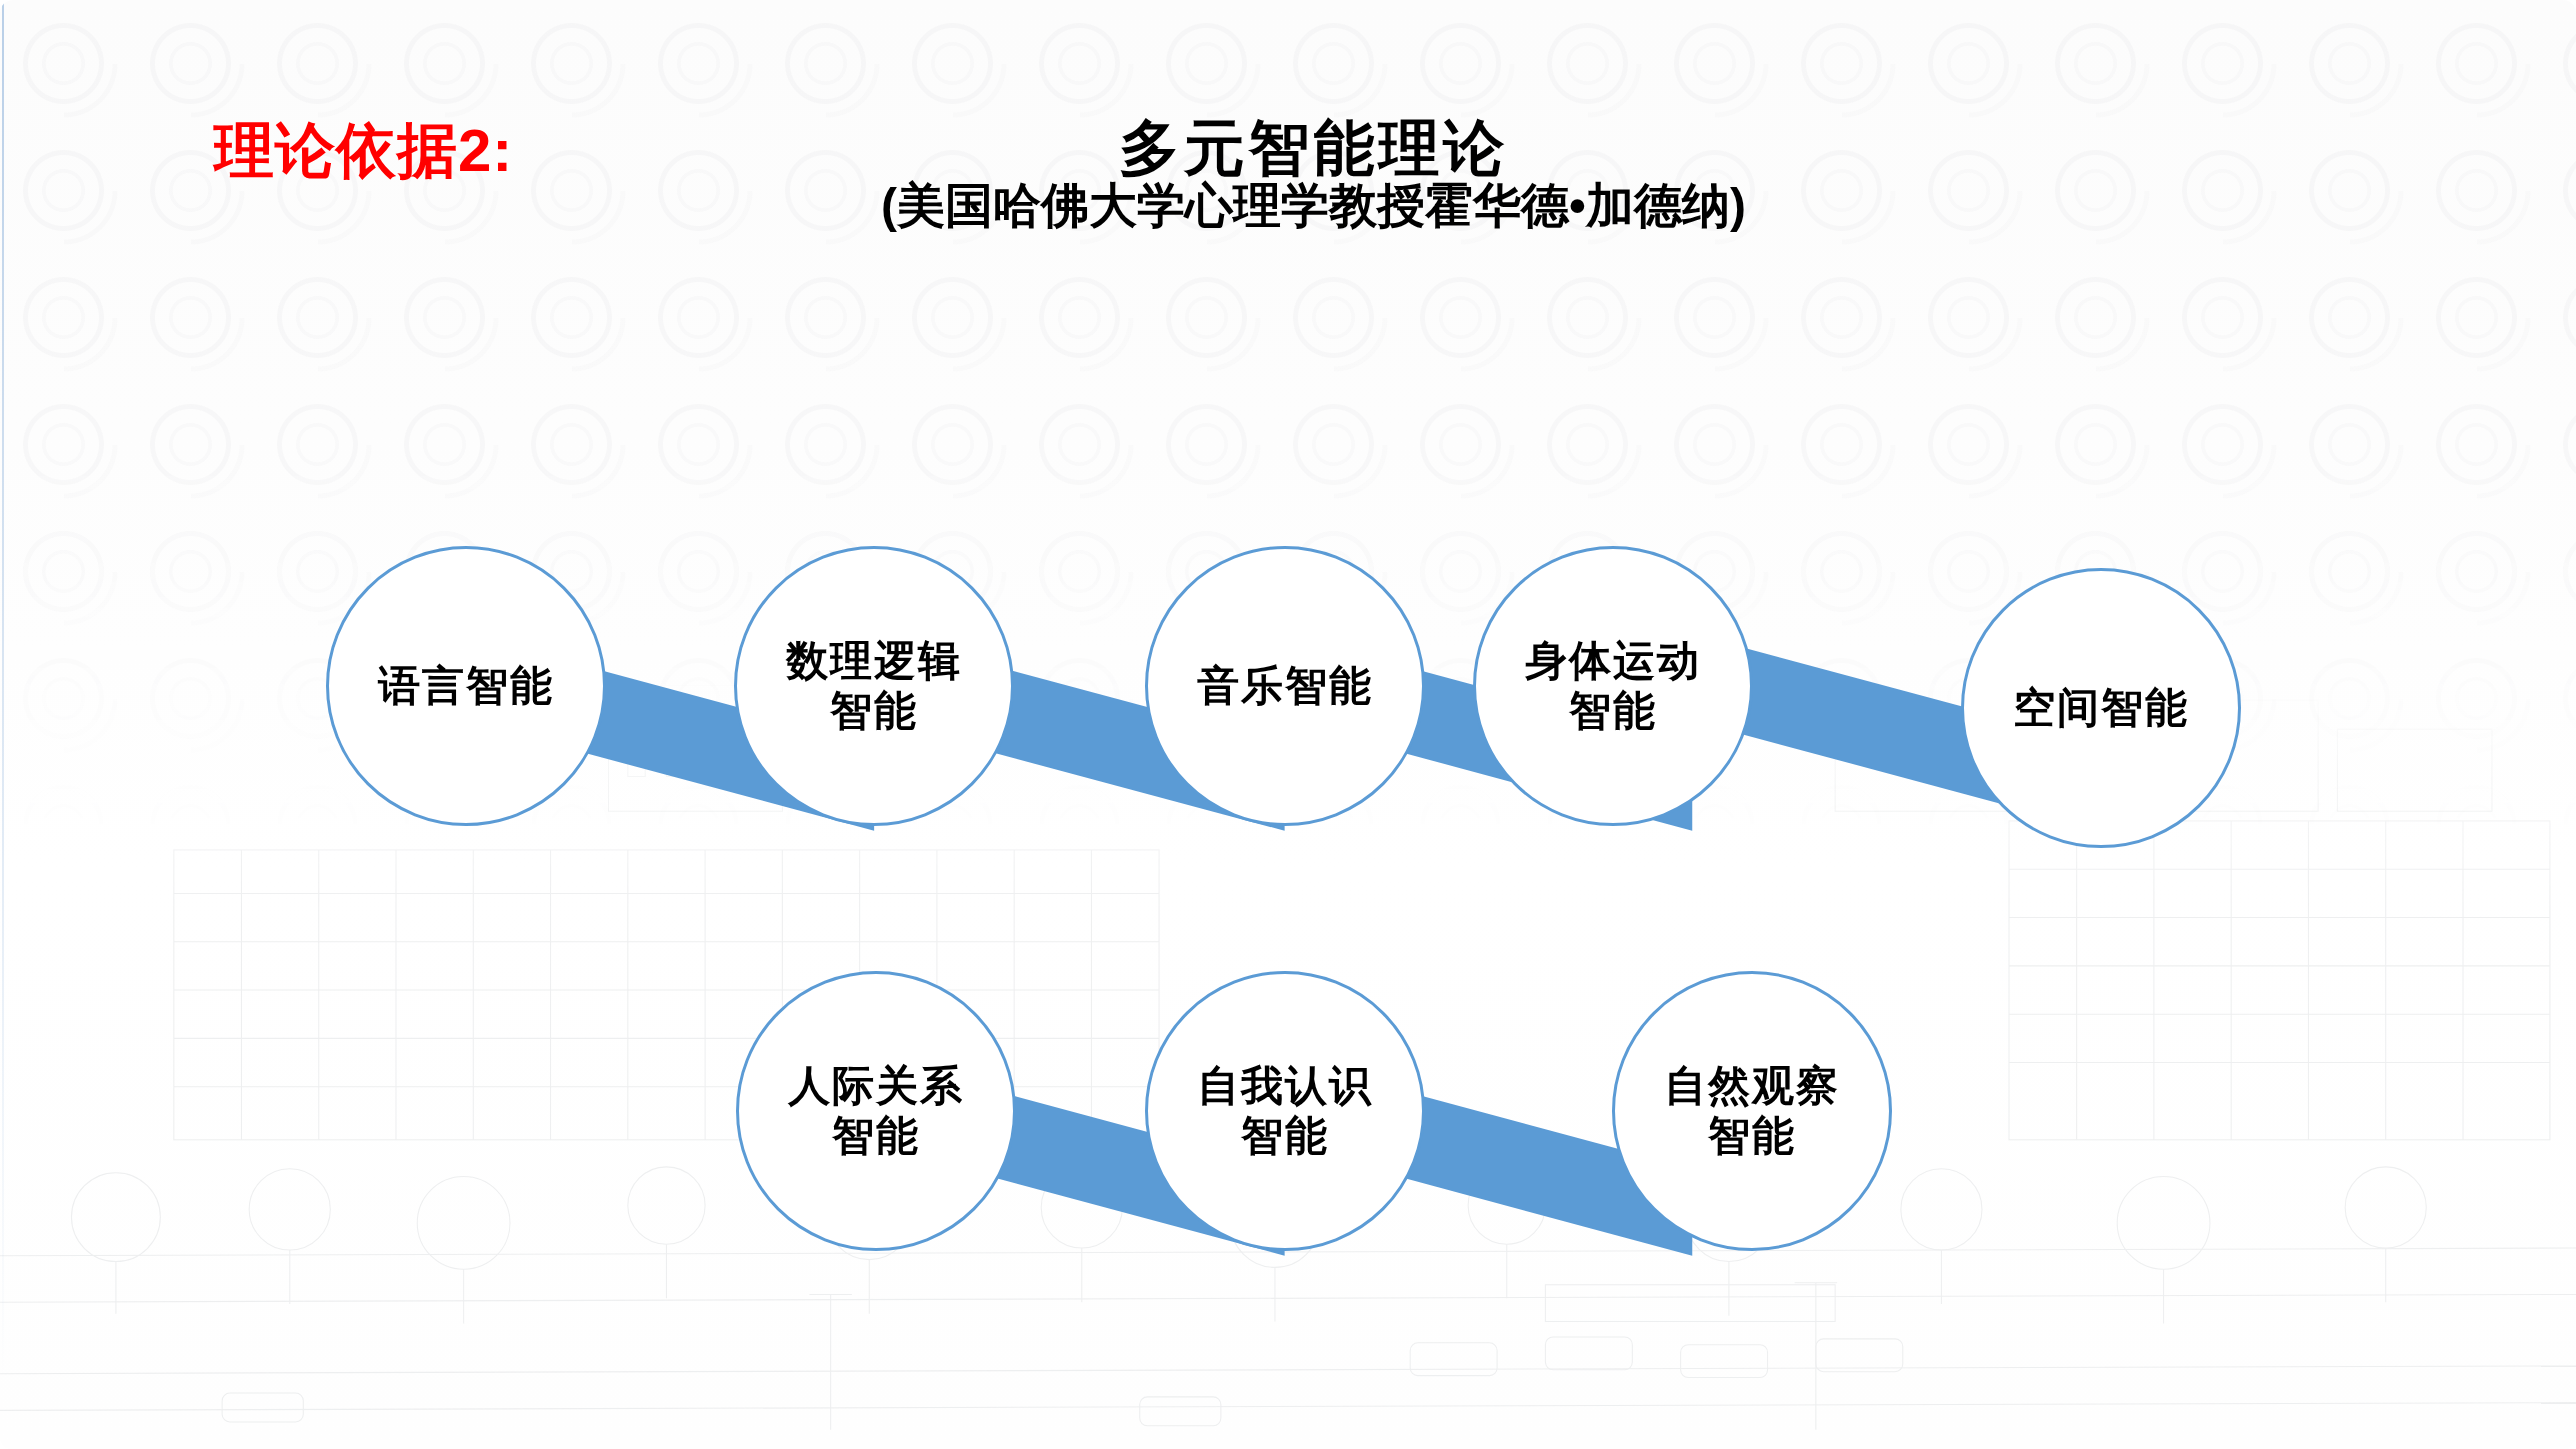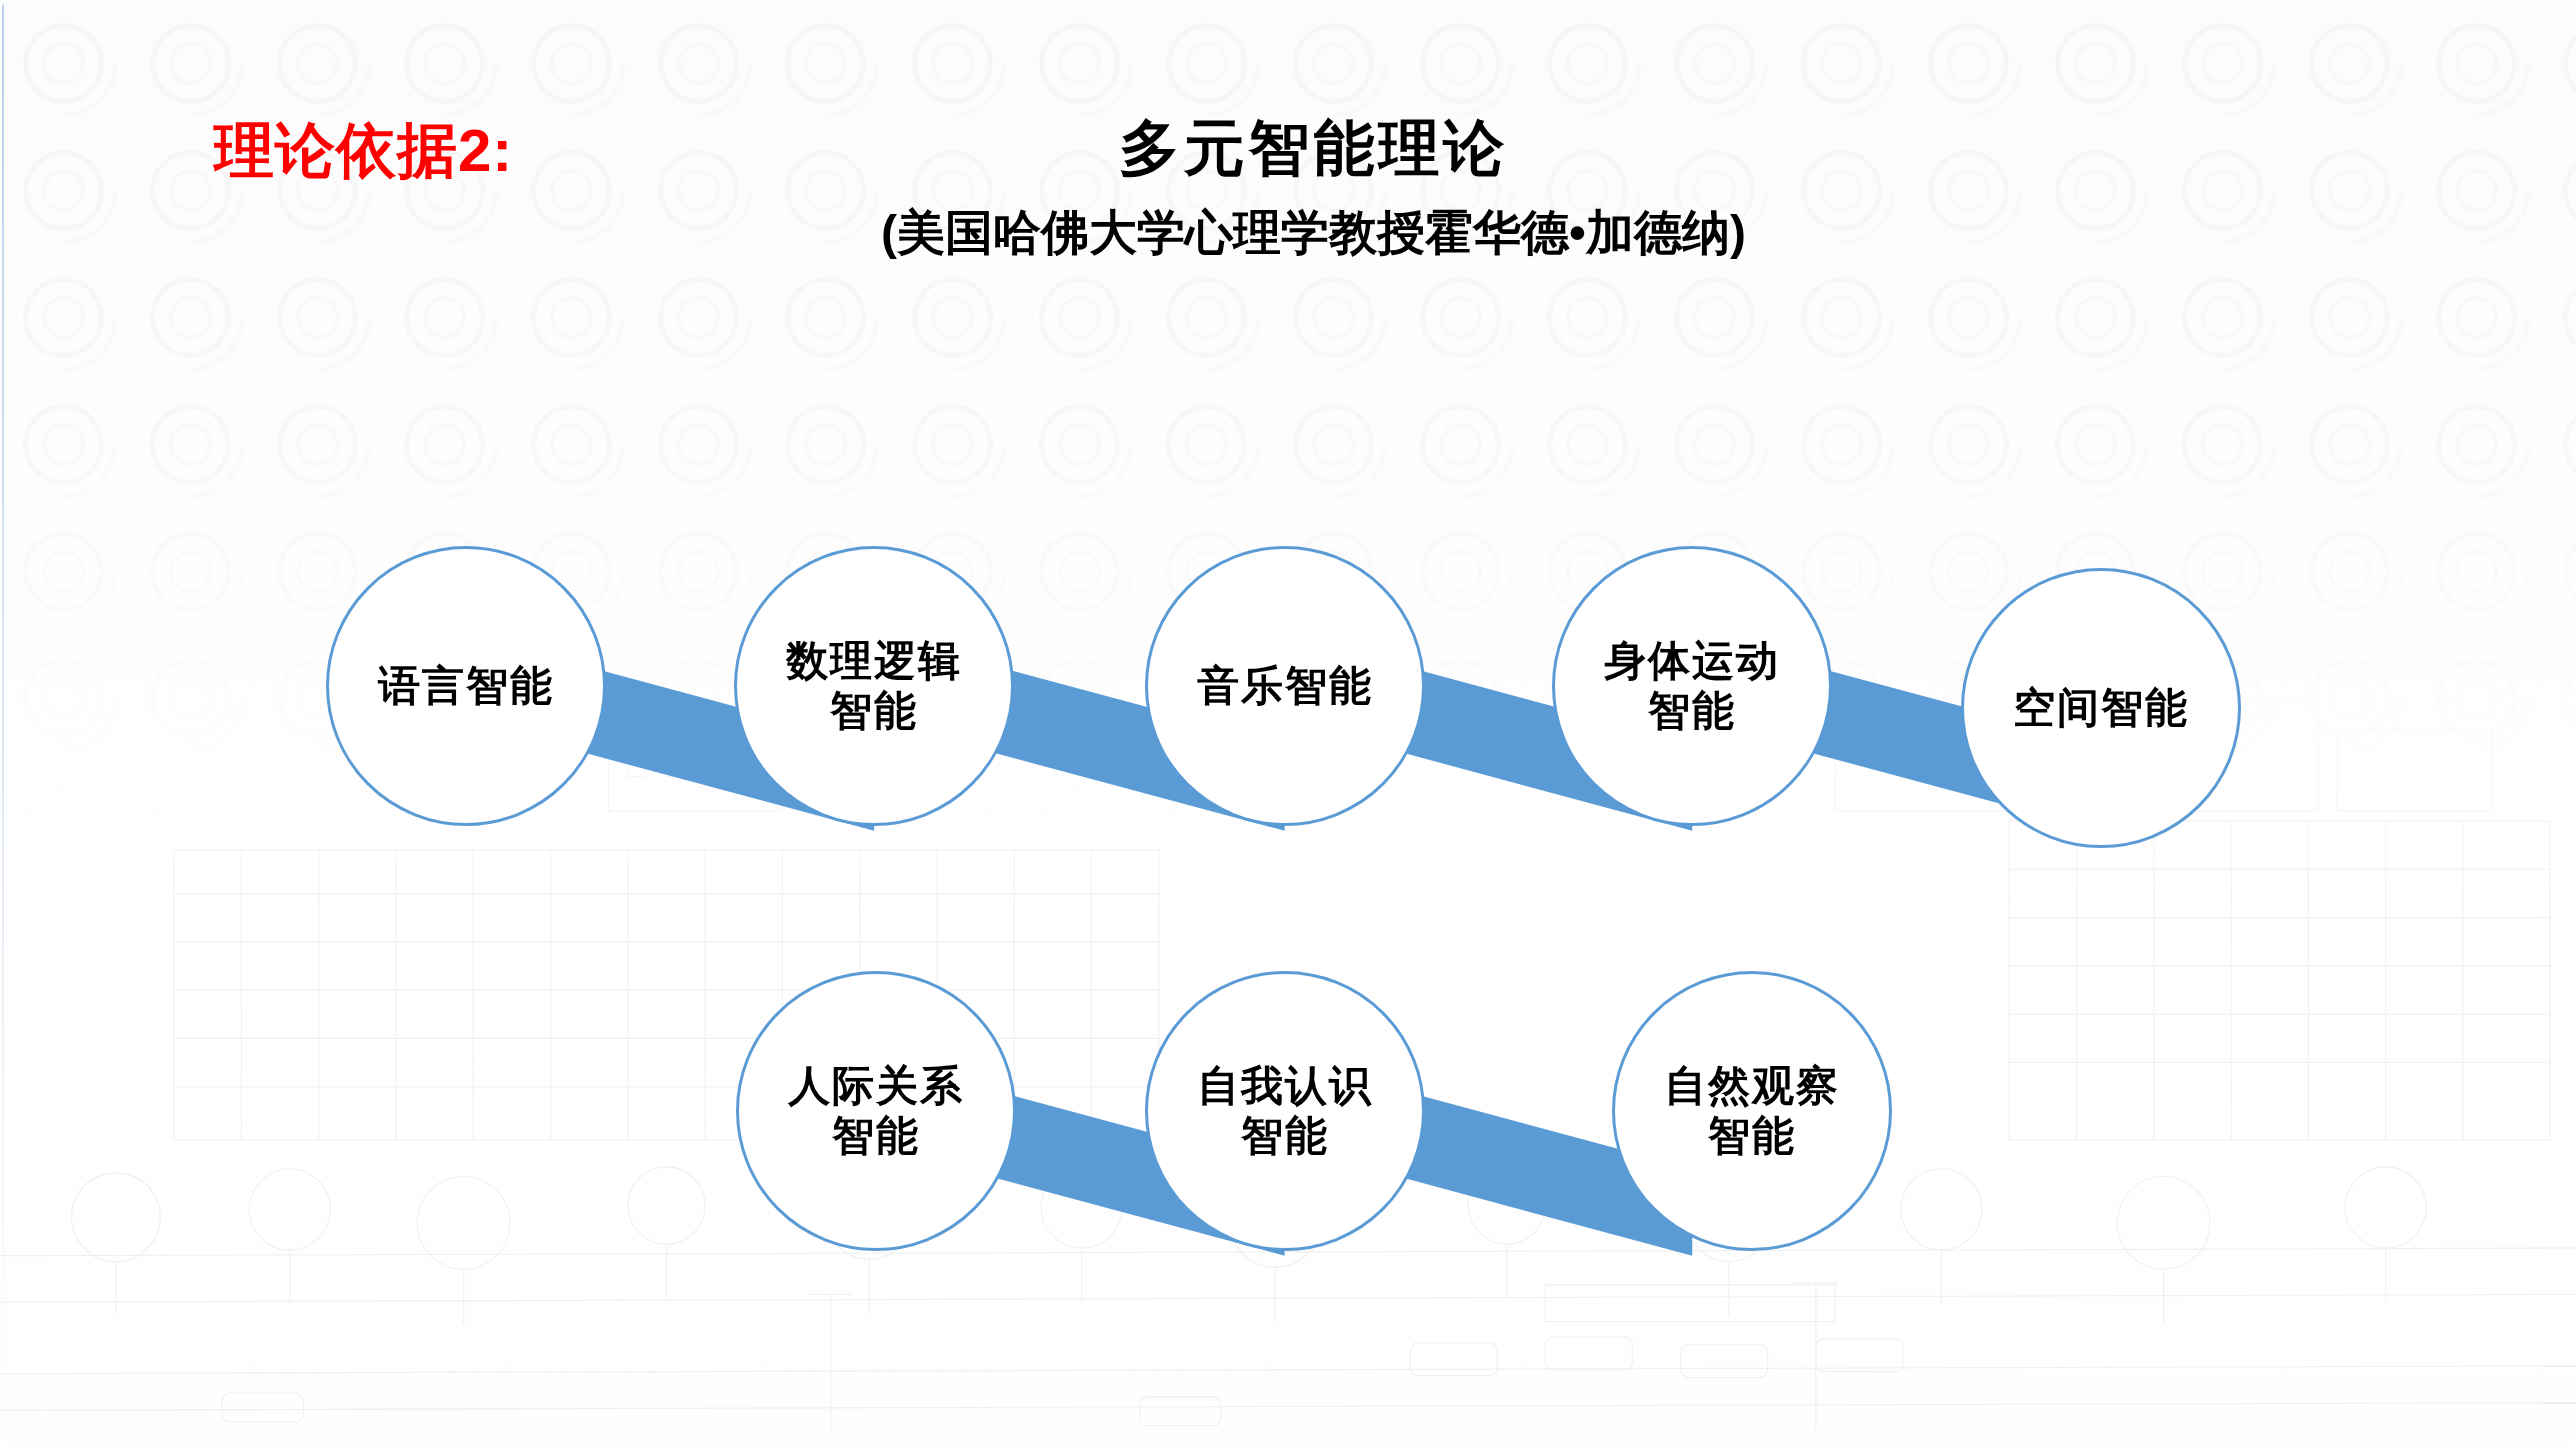--- a/index.html
+++ b/index.html
@@ -78,21 +78,21 @@
     color: #000000;
   }
   .title-main {
     font-size: 61px;
     font-weight: bold;
     line-height: 1.0;
     letter-spacing: 3.9px;
     white-space: nowrap;
   }
   .title-sub {
-    margin-top: 29px;
+    margin-top: 2px;
     font-size: 48px;
     font-weight: bold;
     line-height: 1.05;
     letter-spacing: 0px;
     white-space: nowrap;
   }
 
   
   .diagram {
     position: absolute;
@@ -274,21 +274,21 @@
     <div class="node" style="left:326px; top:546px;">
       <div class="node-label">语言智能</div>
     </div>
     <div class="node" style="left:734px; top:546px;">
       <div class="node-label">数理逻辑
 智能</div>
     </div>
     <div class="node" style="left:1145px; top:546px;text-align:right;">
       <div class="node-label">音乐智能</div>
     </div>
-    <div class="node" style="left:1552px; top:546px;">
+    <div class="node" style="left:1473px; top:546px;">
       <div class="node-label">身体运动
 智能</div>
     </div>
     <div class="node" style="left:1961px; top:568px;">
       <div class="node-label">空间智能</div>
     </div>
 
     <div class="node" style="left:736px; top:971px;">
       <div class="node-label">人际关系
 智能</div>

